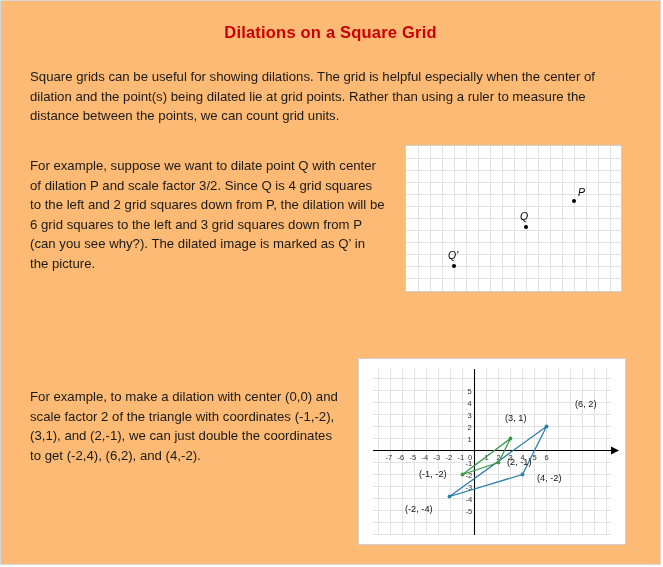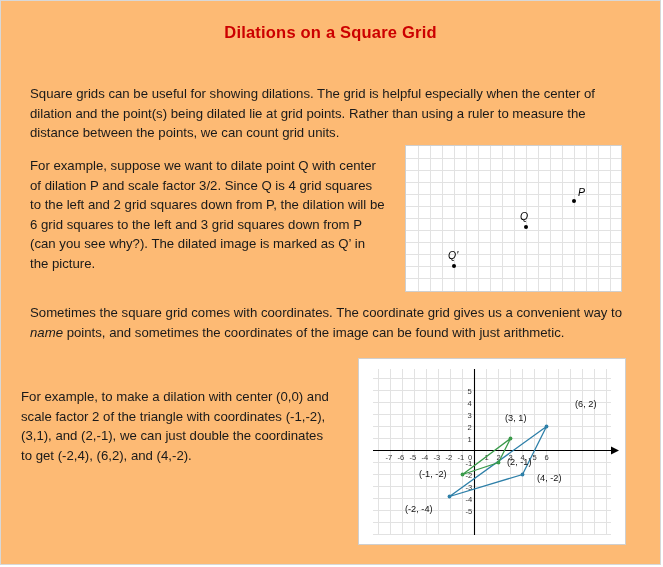--- a/index.html
+++ b/index.html
@@ -31,24 +31,24 @@
   }
   .para {
     position: absolute;
     color: #1a1a1a;
     font-size: 13.2px;
     line-height: 19.5px;
   }
   .para i {
     font-style: italic;
   }
-  #p1 { left: 29px; top: 66px; width: 600px; margin-top: 17px; }
+  #p1 { left: 29px; top: 66px; width: 600px; }
   #p2 { left: 29px; top: 155px; width: 355px; }
   #p3 { left: 29px; top: 302px; width: 600px; }
-  #p4 { left: 20px; top: 386px; width: 310px; }
+  #p4 { left: 29px; top: 386px; width: 310px; }
 
   
   #fig1 {
     position: absolute;
     left: 404px;
     top: 144px;
     width: 215px;
     height: 145px;
     border: 1px solid #cfcfcf;
     background: #ffffff;
@@ -105,21 +105,20 @@
 <body>
 
 <div class="page">
 
   <div class="title">Dilations on a Square Grid</div>
 
   <div class="para" id="p1">Square grids can be useful for showing dilations. The grid is helpful especially when the center of dilation and the point(s) being dilated lie at grid points. Rather than using a ruler to measure the distance between the points, we can count grid units.</div>
 
   <div class="para" id="p2">For example, suppose we want to dilate point Q with center of dilation P and scale factor 3/2. Since Q is 4 grid squares to the left and 2 grid squares down from P, the dilation will be 6 grid squares to the left and 3 grid squares down from P (can you see why?). The dilated image is marked as Q’ in the picture.</div>
 
-  <div class="para" id="p3"><span>Sometimes the square grid comes with coordinates. The coordinate grid gives us a convenient way to </span><i>name</i><span> points, and sometimes the coordinates of the image can be found with just arithmetic.</span></div>
 
   <div class="para" id="p4">For example, to make a dilation with center (0,0) and scale factor 2 of the triangle with coordinates (-1,-2), (3,1), and (2,-1), we can just double the coordinates to get (-2,4), (6,2), and (4,-2).</div>
 
   <div id="fig1">
     <div class="gridlines" id="fig1-grid">
         <div class="v" style="left: 12px;"></div>
         <div class="v" style="left: 24px;"></div>
         <div class="v" style="left: 36px;"></div>
         <div class="v" style="left: 48px;"></div>
         <div class="v" style="left: 60px;"></div>

